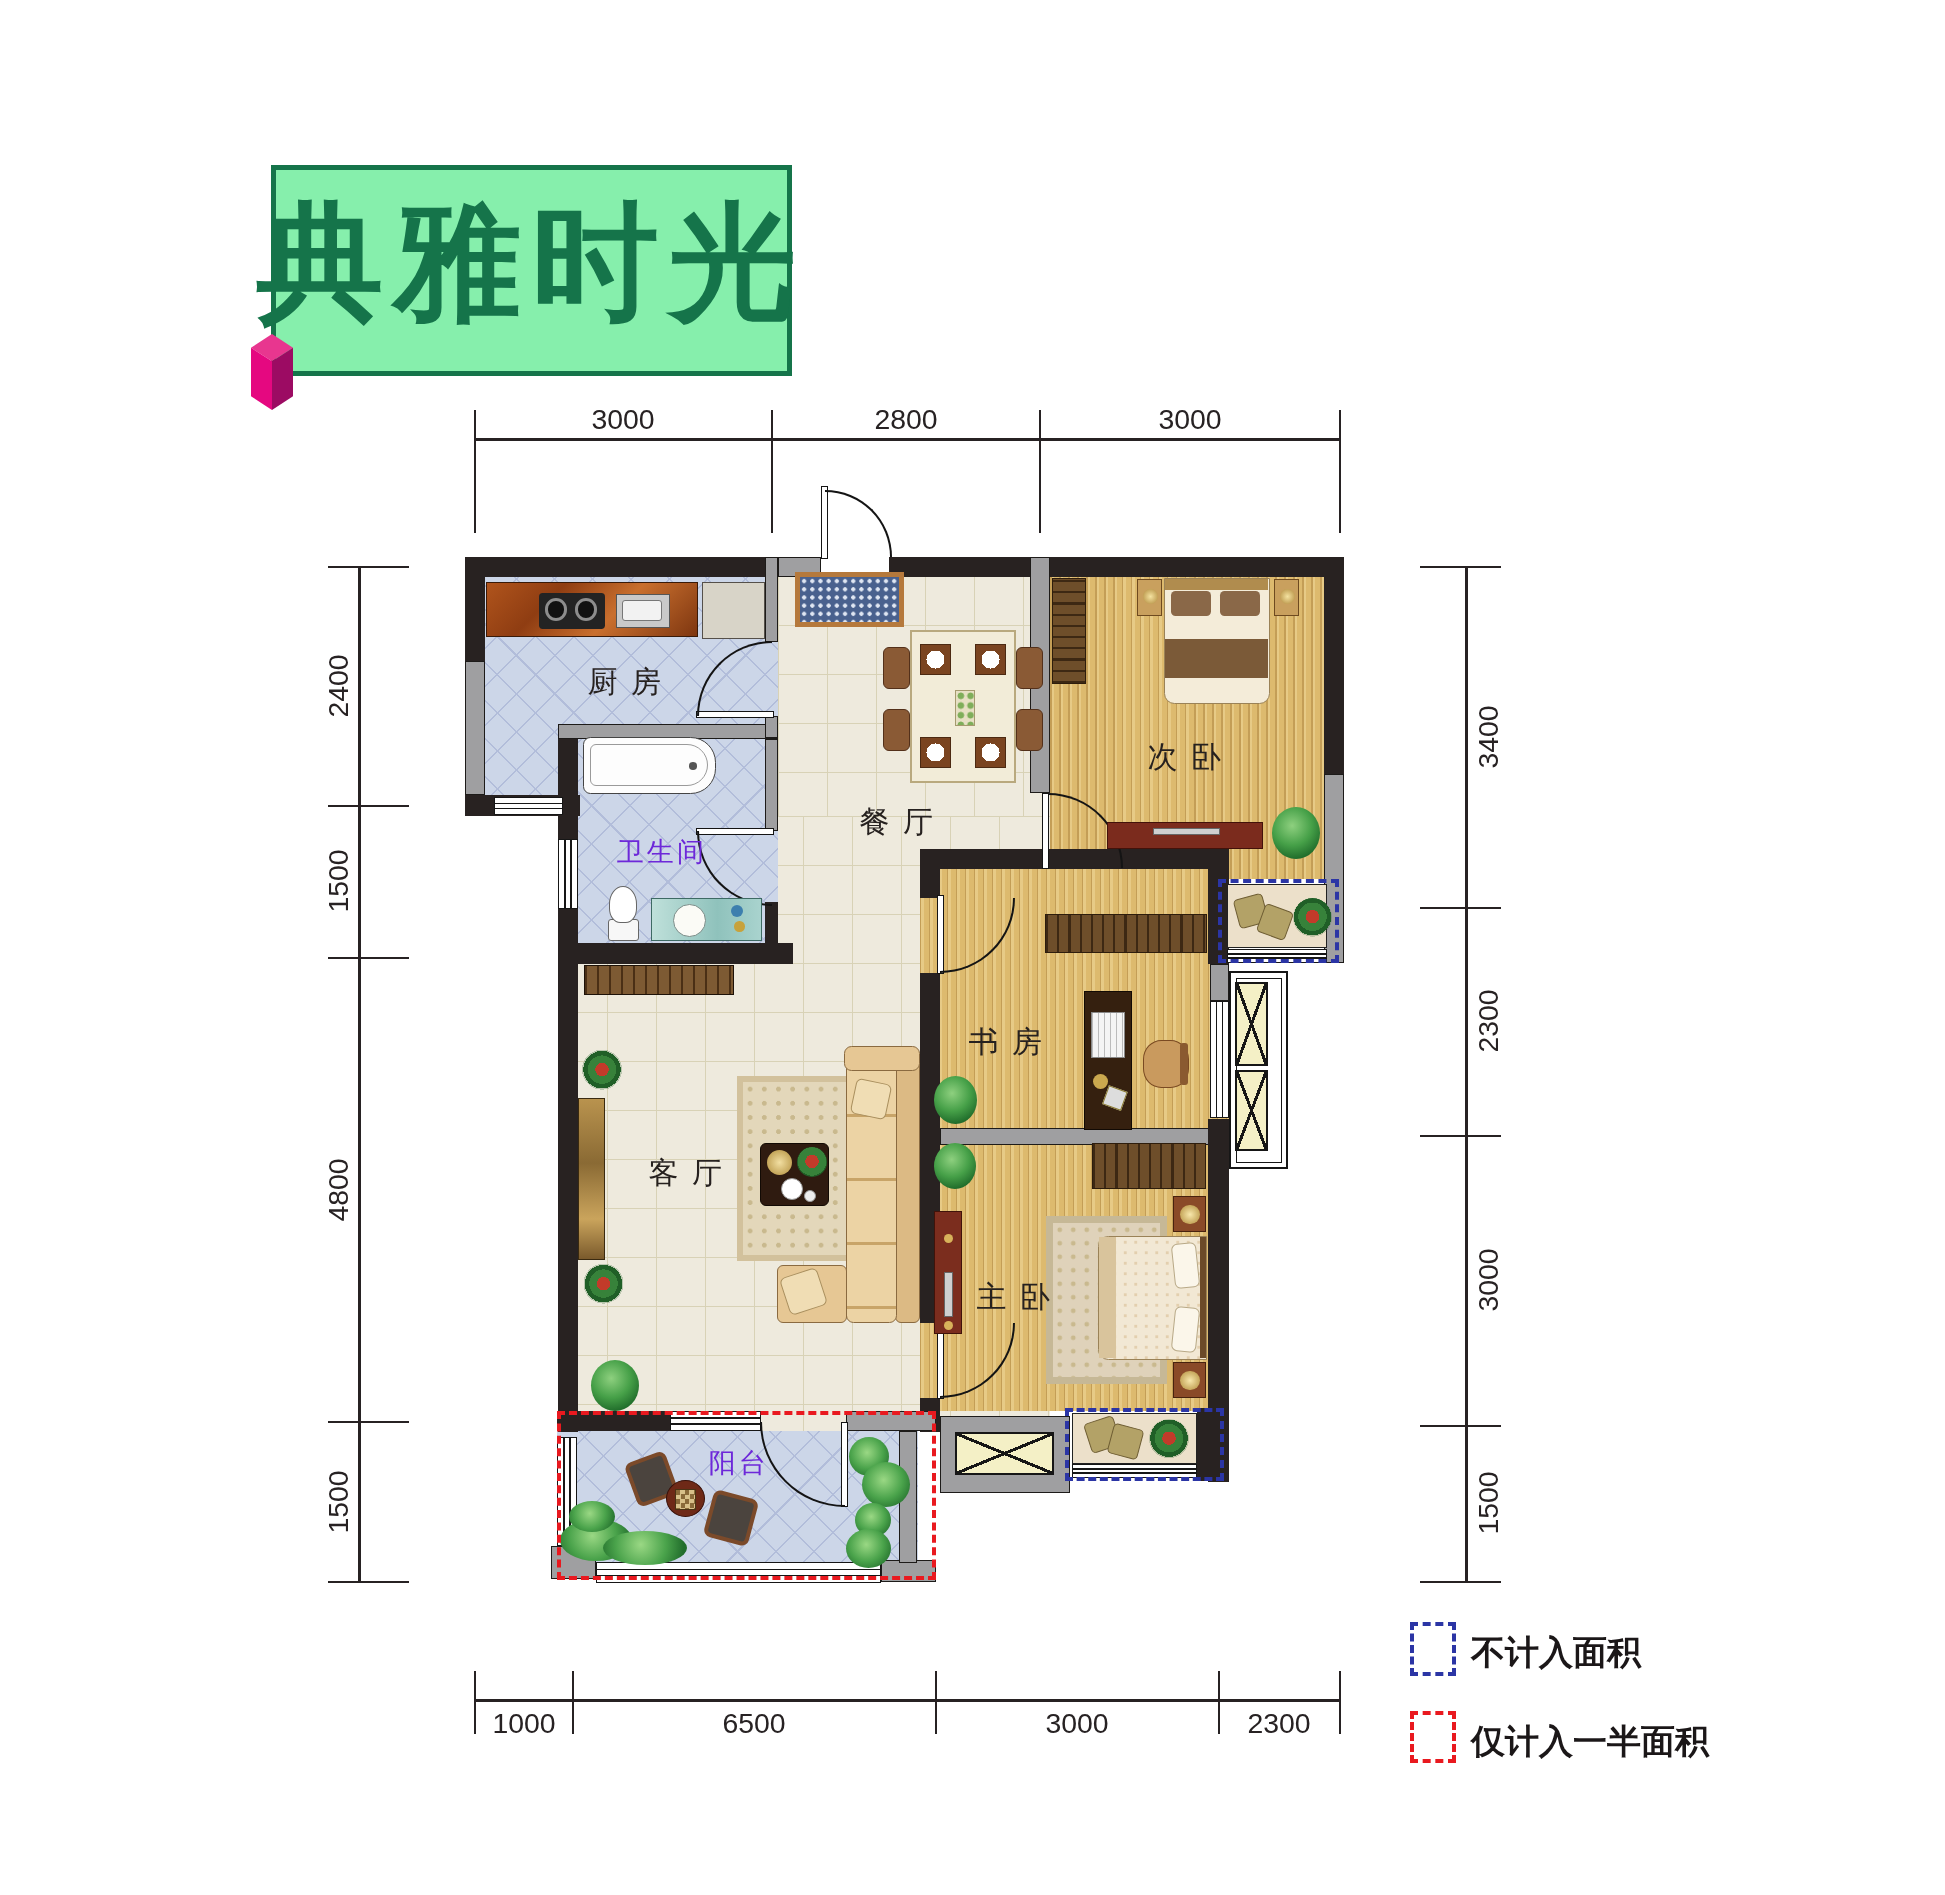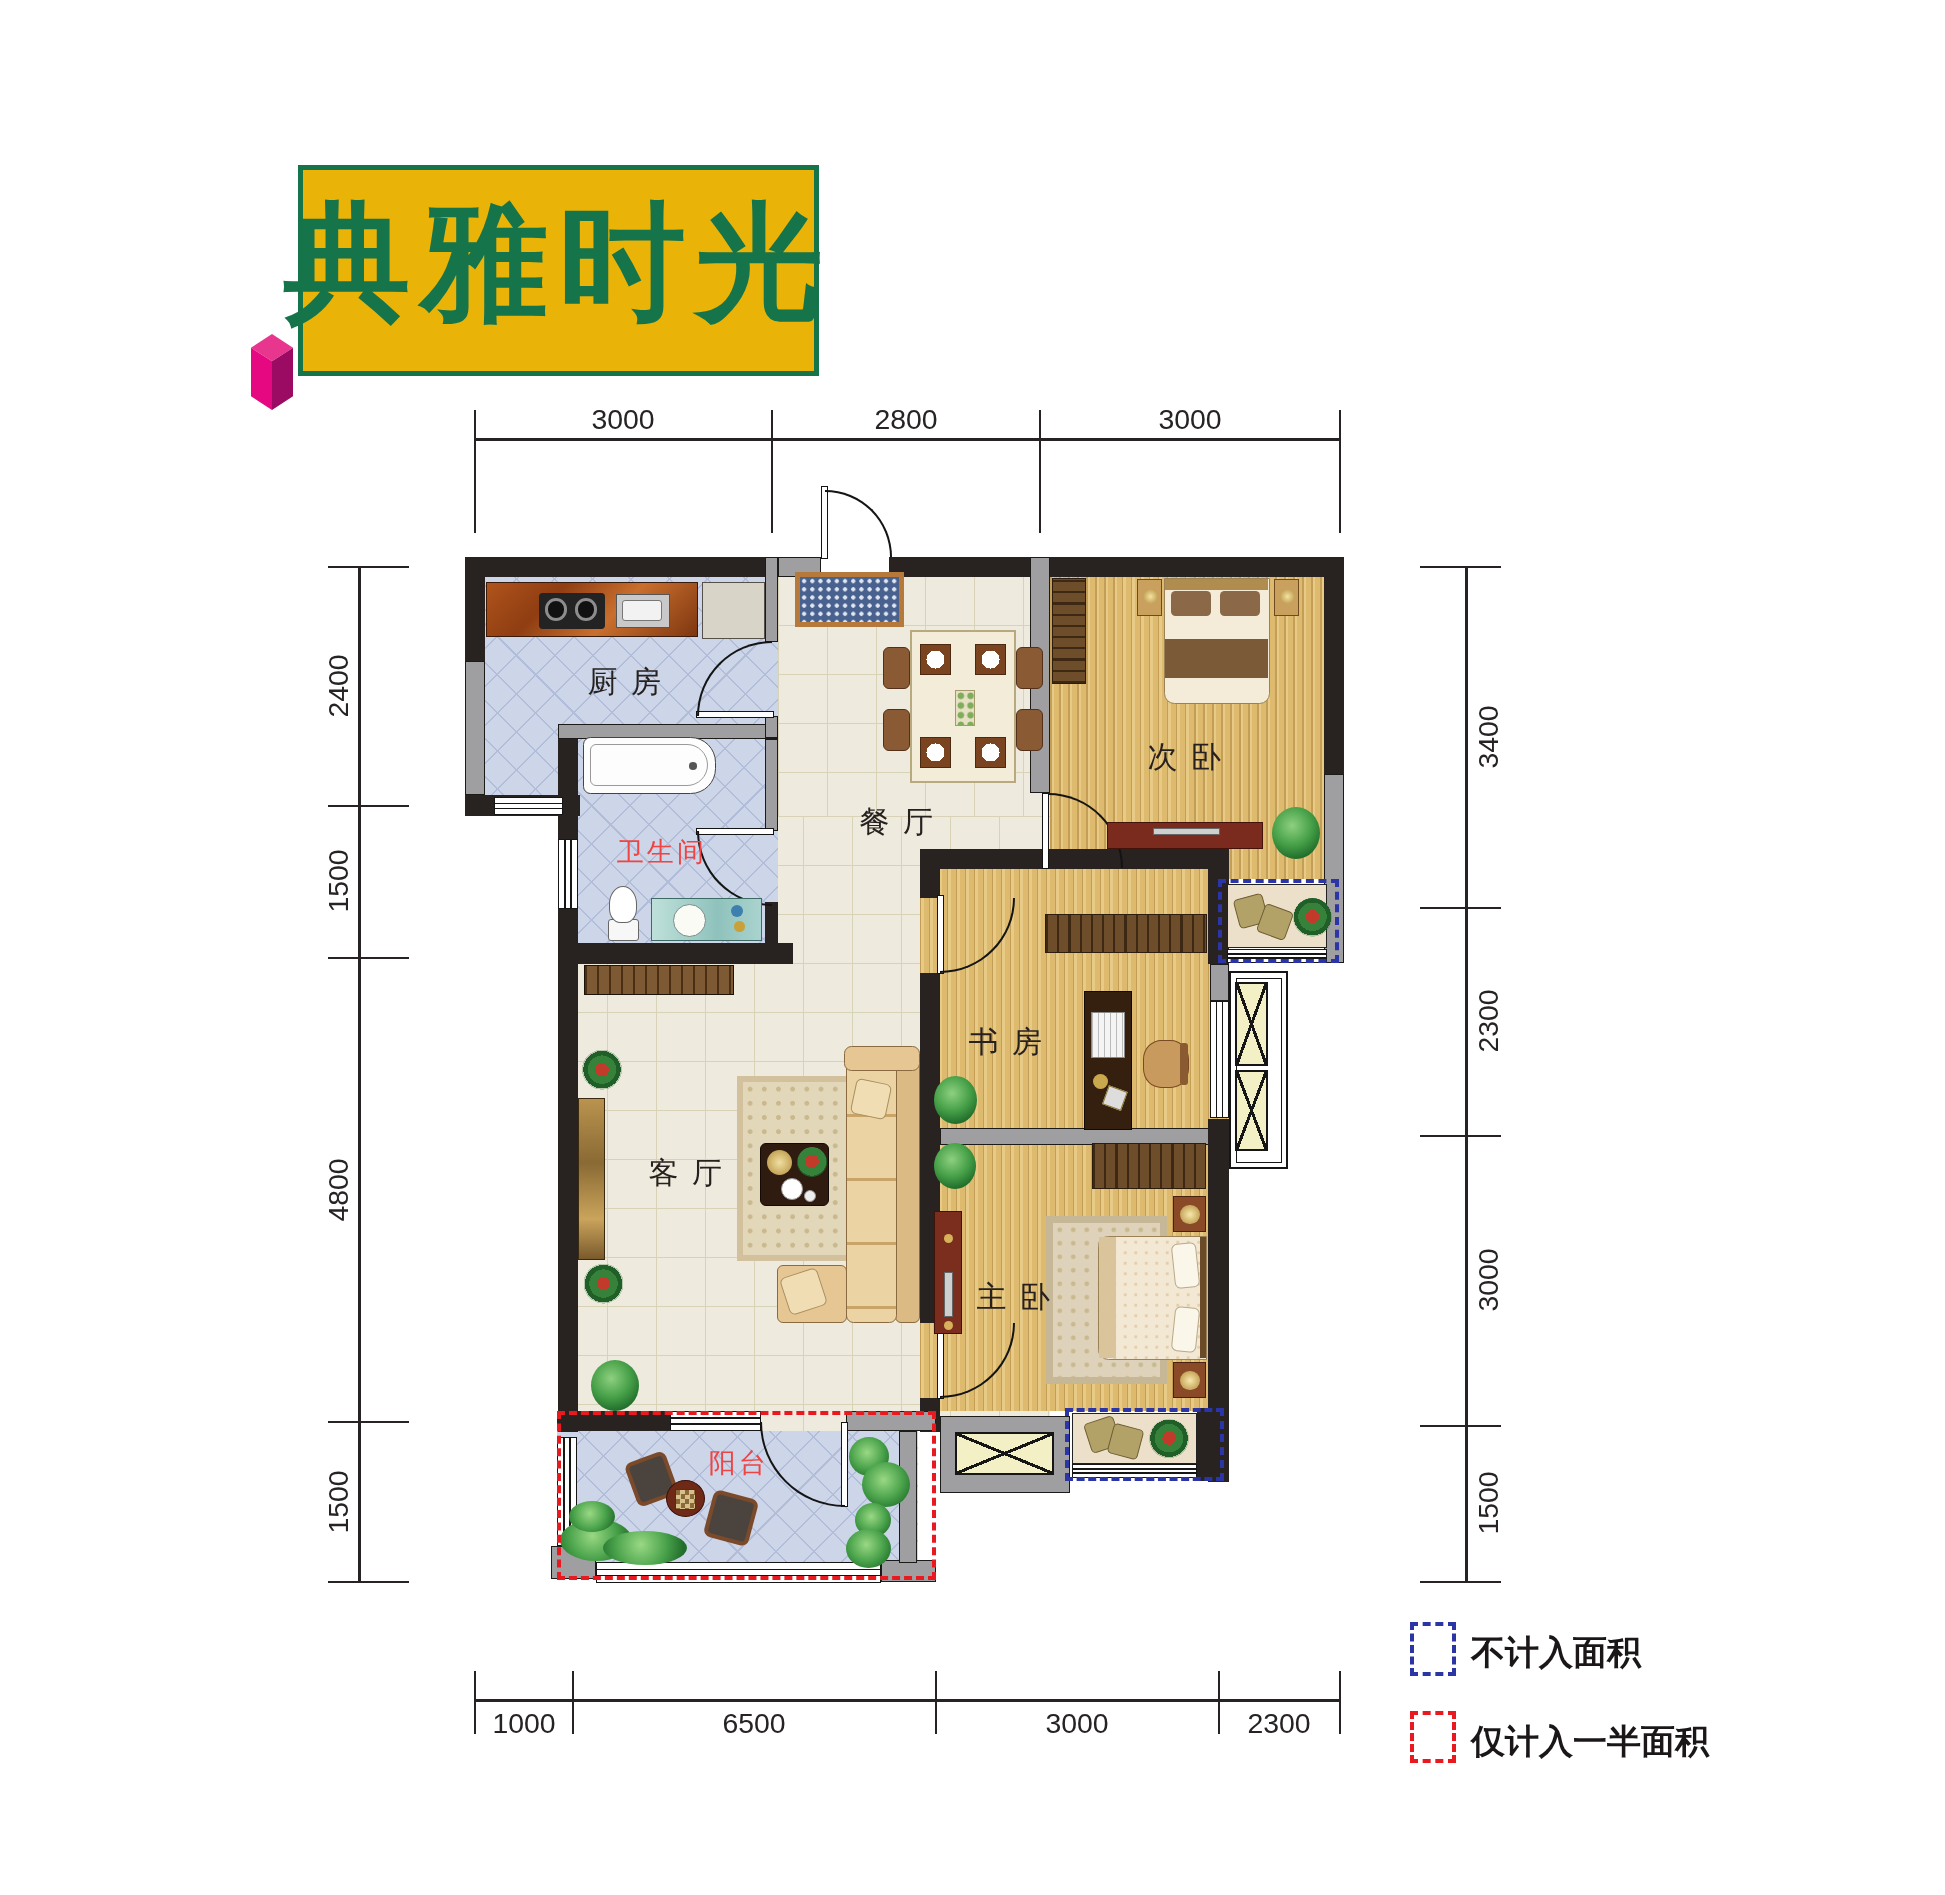--- a/index.html
+++ b/index.html
@@ -36,31 +36,31 @@
     background-image:linear-gradient(to bottom right, transparent calc(50% - 1.5px), #161616 calc(50% - 1.5px) calc(50% + 1.5px), transparent calc(50% + 1.5px)),
                      linear-gradient(to top right, transparent calc(50% - 1.5px), #161616 calc(50% - 1.5px) calc(50% + 1.5px), transparent calc(50% + 1.5px));}
   .dashb{border:4.5px dashed #2b35a5;background:transparent;}
   .dashr{border:4.5px dashed #e9191f;background:transparent;}
   
   .dl{background:#272223;}
   .dimh{color:#272223;font-size:28.4px;white-space:nowrap;transform:translate(-50%,-50%);}
   .dimv{color:#272223;font-size:28.4px;white-space:nowrap;transform:translate(-50%,-50%) rotate(-90deg);}
   
   .rlabel{color:#26211f;font-size:30px;letter-spacing:.45em;white-space:nowrap;transform:translate(-50%,-50%);}
-  .rlabel-s{color:#ef4444;font-size:27px;letter-spacing:.12em;white-space:nowrap;transform:translate(-50%,-50%);}
+  .rlabel-s{color:#6d28d9;font-size:27px;letter-spacing:.12em;white-space:nowrap;transform:translate(-50%,-50%);}
   
   .plant{border-radius:50%;background:radial-gradient(circle at 42% 36%, #8ed07f, #46a048 45%, #1f6b2a 78%, #154f1f);}
   .bush{border-radius:50%;background:radial-gradient(circle at 45% 40%, #9ad884, #4aa34b 50%, #226e2c 85%);}
   .flower{border-radius:50%;background:radial-gradient(circle at 50% 48%, #c23b2a 0 6.7px, #37823a 6.7px 14.2px, #205f27 14.2px 18.7px, rgba(32,95,39,.25) 18.7px 20px, transparent 20px);}
   .pillow{background:#b3a267;border:1.5px solid #6e5d33;border-radius:4.5px;}
   
   .wardrobe{background-color:#6e4e2a;border:1.5px solid #2e1d0c;
     background-image:repeating-linear-gradient(90deg,#3d2813 0 2.2px, transparent 2.2px 11.2px);}
   .legend-label{color:#1b1718;font-size:34px;font-weight:600;white-space:nowrap;}
-  .title-box{border:5.2px solid #15744a;background:#eab308;margin-left:27px;}
+  .title-box{border:5.2px solid #15744a;background:#86efac;}
   .title-text{color:#15744a;font-size:127px;font-weight:bold;letter-spacing:10.5px;white-space:nowrap;}
 </style>
 </head>
 <body>
 
 <div id="app">
 
   <div class="a title-box" style="left:271px;top:165px;width:521px;height:211px;">
     <div class="a title-text" style="left:50%;top:50%;transform:translate(-50%,-54%);">典雅时光</div>
   </div>

